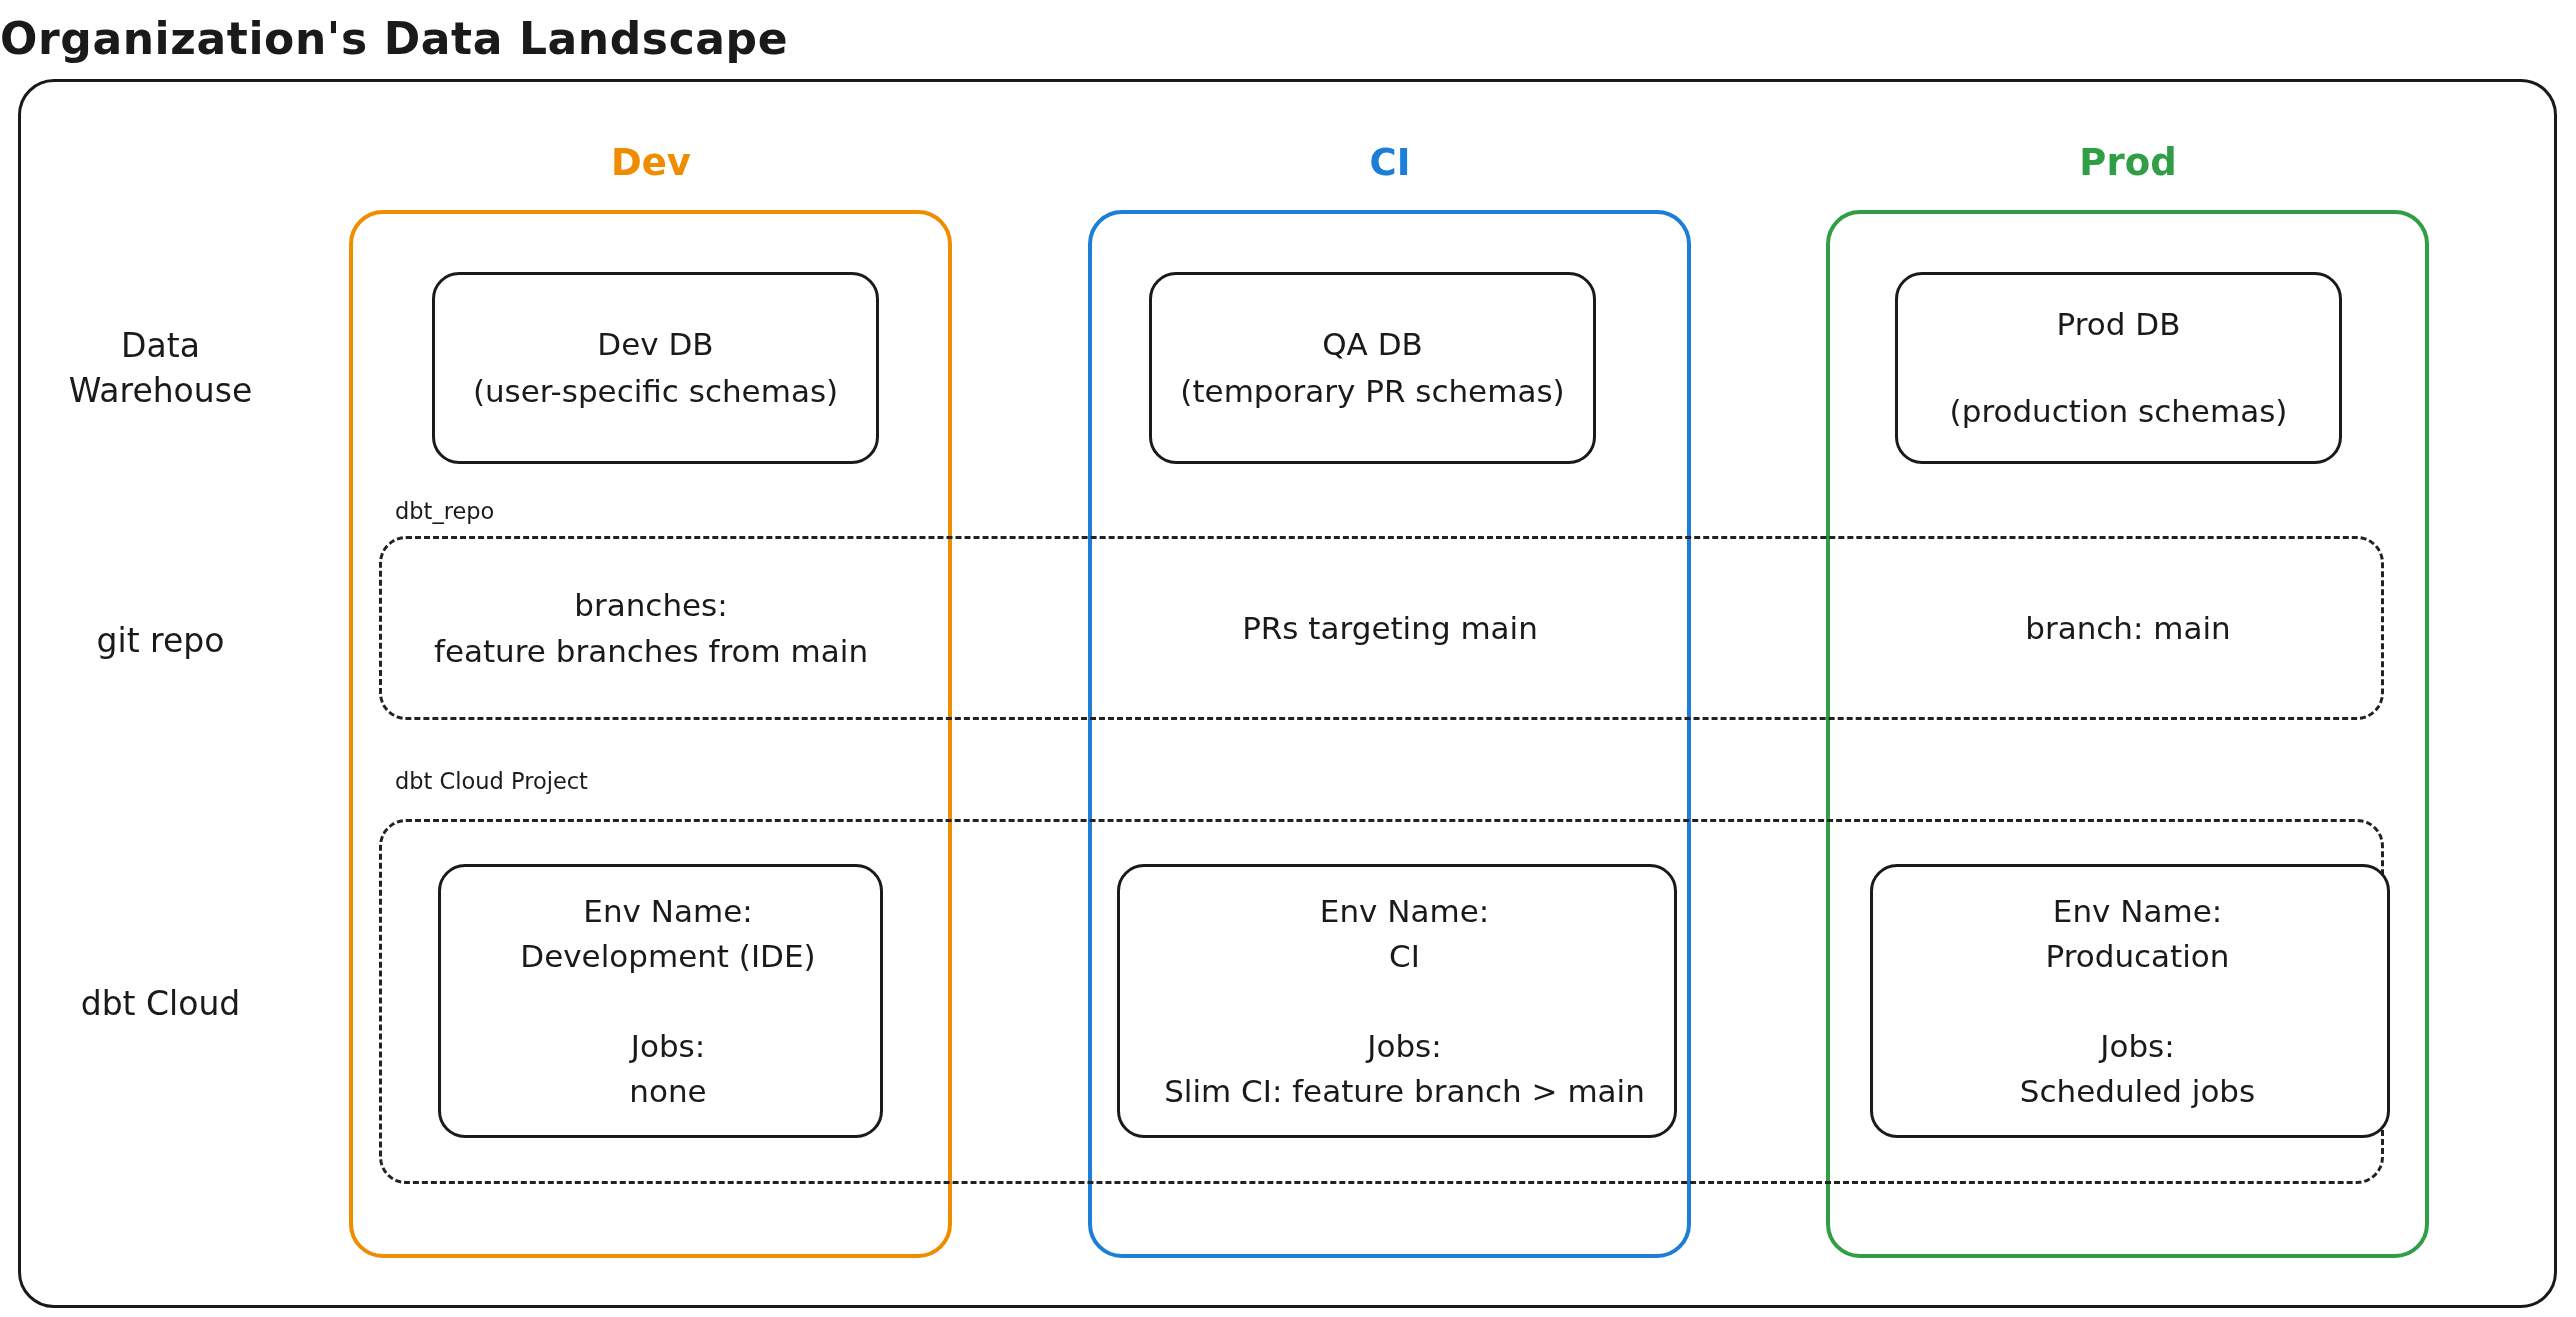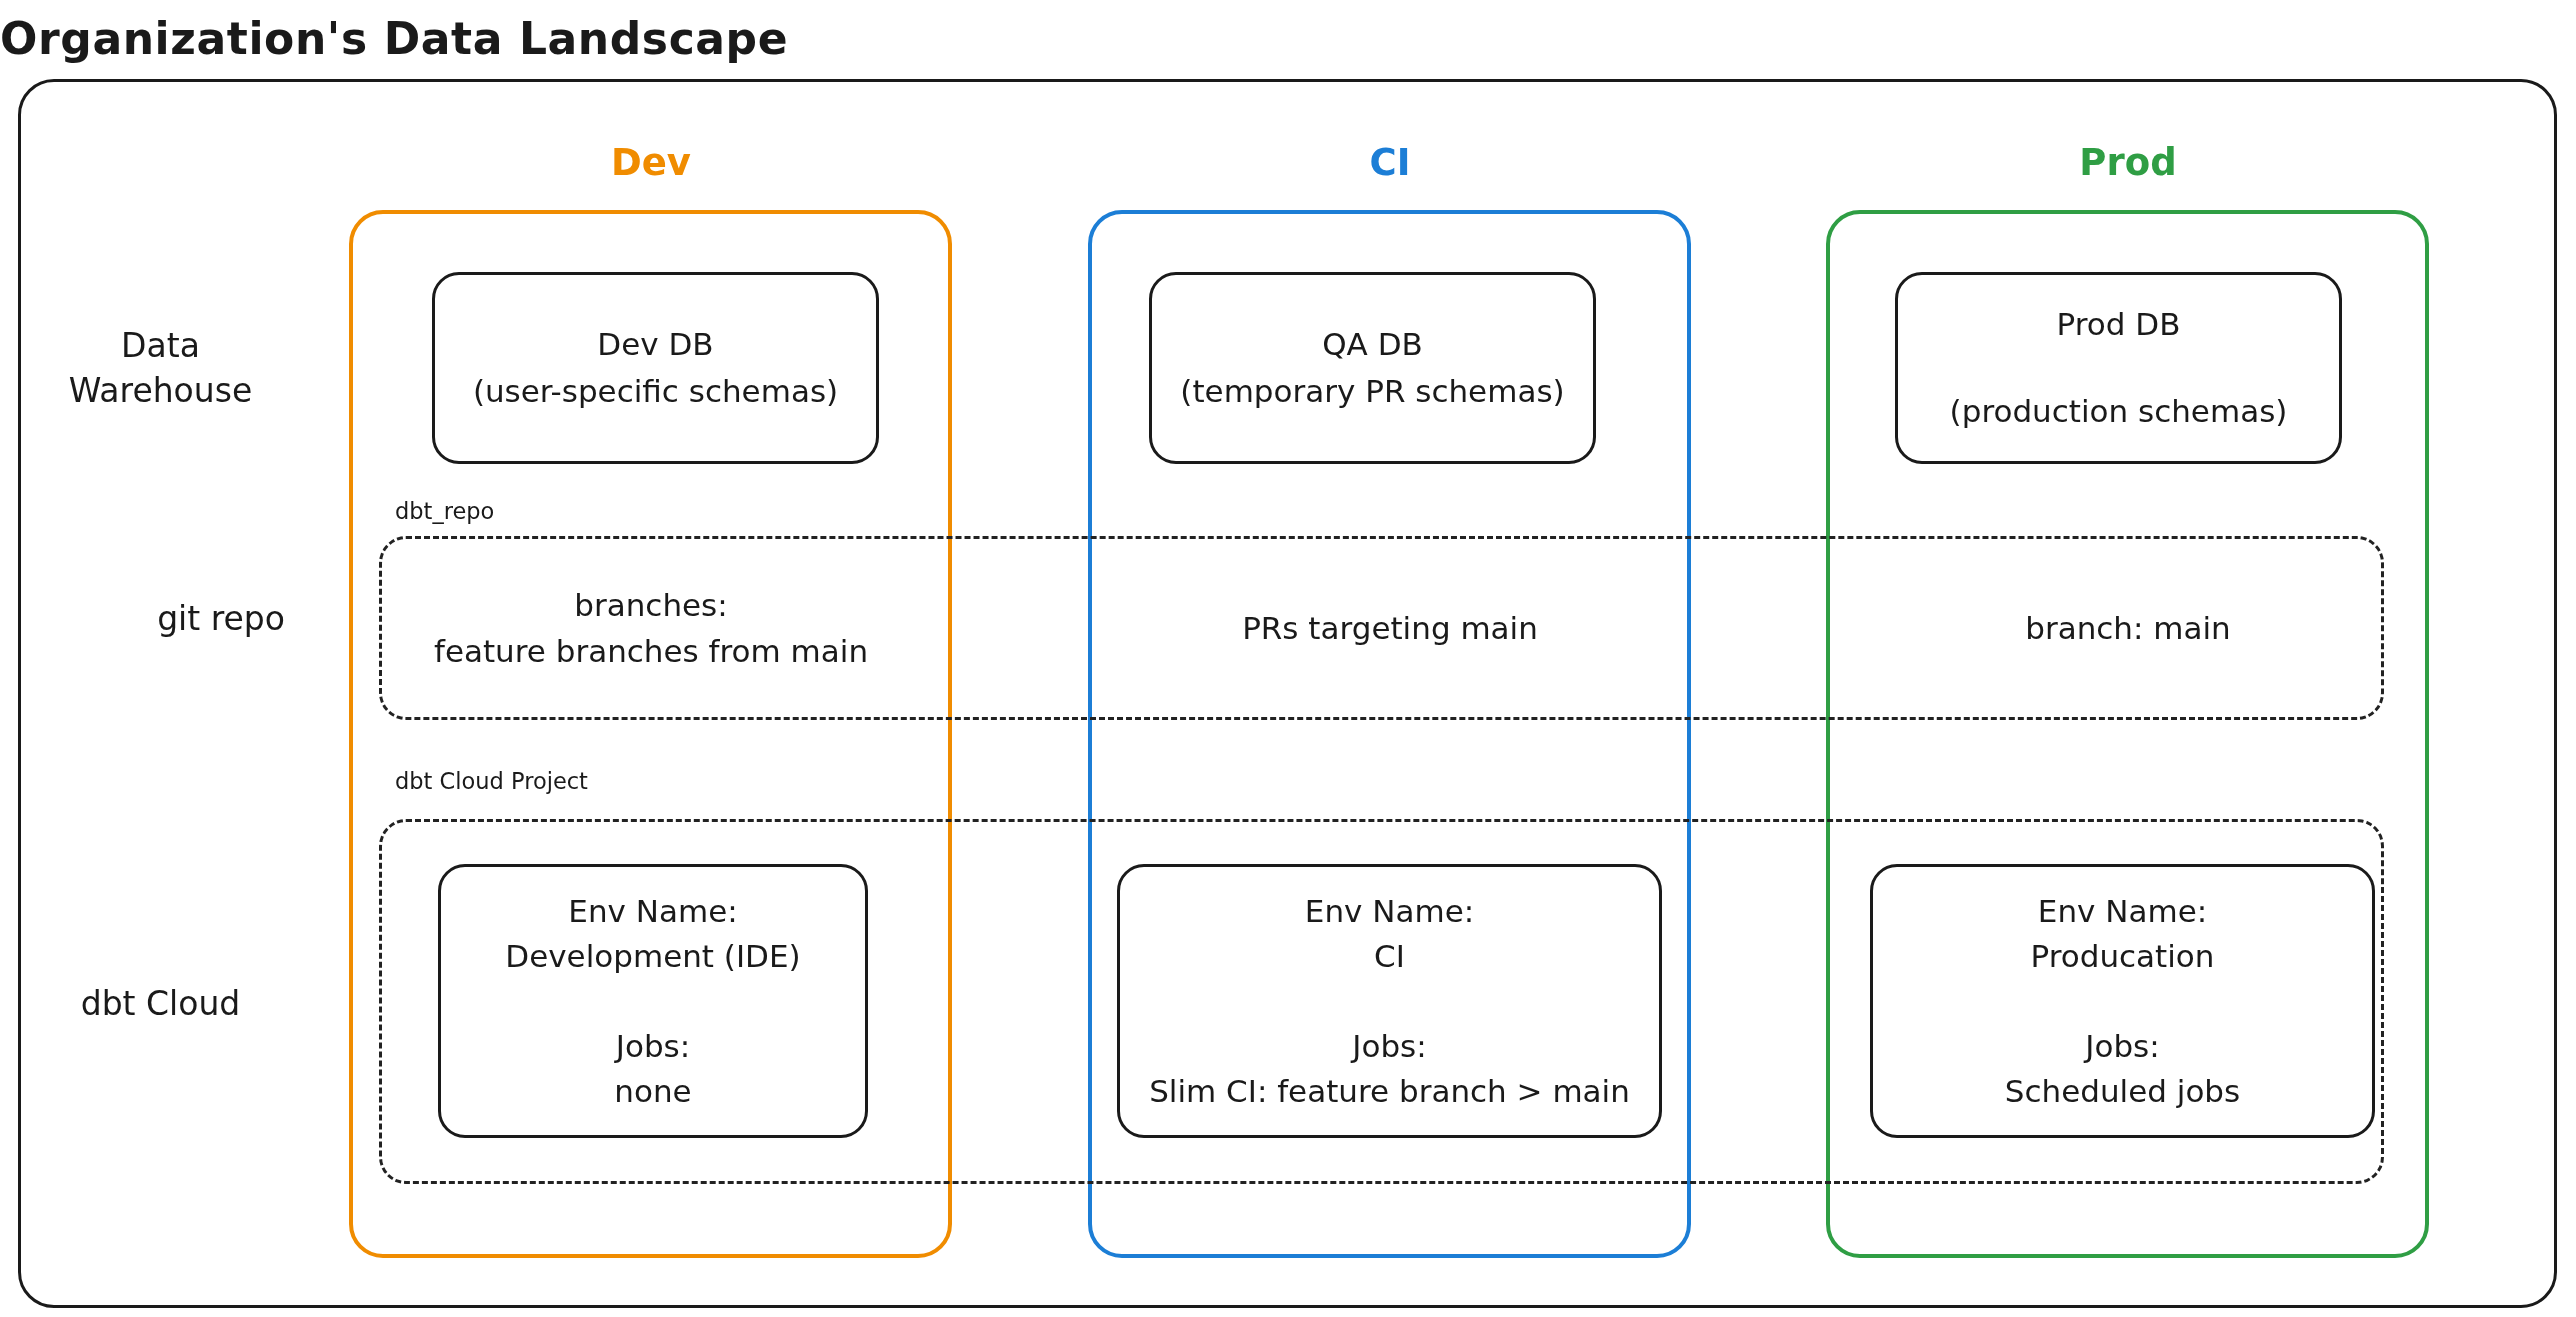--- a/index.html
+++ b/index.html
@@ -73,20 +73,21 @@
     font-size:31px;line-height:46px;text-align:center;
     z-index:3;
   }
   .env-box{
     top:864px;height:268px;
     border:3.6px solid #1a1a1a;border-radius:27px;
     background:#ffffff;
     display:flex;flex-direction:column;justify-content:center;align-items:center;
     font-size:31px;line-height:45px;text-align:center;
     z-index:3;
+    padding-left:15px;
   }
   .env-dev{left:438px;width:424px;}
   .env-ci{left:1117px;width:539px;}
   .env-prod{left:1870px;width:499px;}
   .env-gap{height:45px;}
 </style>
 </head>
 <body>
 
 <div class="canvas">
@@ -97,21 +98,21 @@
 
   <div class="abs col-head col-dev" style="color: rgb(240, 140, 0);">Dev</div>
   <div class="abs col-head col-ci" style="color: rgb(28, 126, 214);">CI</div>
   <div class="abs col-head col-prod" style="color: rgb(47, 158, 68);">Prod</div>
 
   <div class="abs col-box col-dev" style="border-color: rgb(240, 140, 0);"></div>
   <div class="abs col-box col-ci" style="border-color: rgb(28, 126, 214);"></div>
   <div class="abs col-box col-prod" style="border-color: rgb(47, 158, 68);"></div>
 
   <div class="abs row-label" style="top:323px;">Data Warehouse</div>
-  <div class="abs row-label" style="top:596px;text-align:right;">git repo</div>
+  <div class="abs row-label" style="top:618px;">git repo</div>
   <div class="abs row-label" style="top:981px;">dbt Cloud</div>
 
   <div class="abs db-box db-dev">
     <span>Dev DB</span>
     <span>(user-specific schemas)</span>
   </div>
   <div class="abs db-box db-ci">
     <span>QA DB</span>
     <span>(temporary PR schemas)</span>
   </div>

